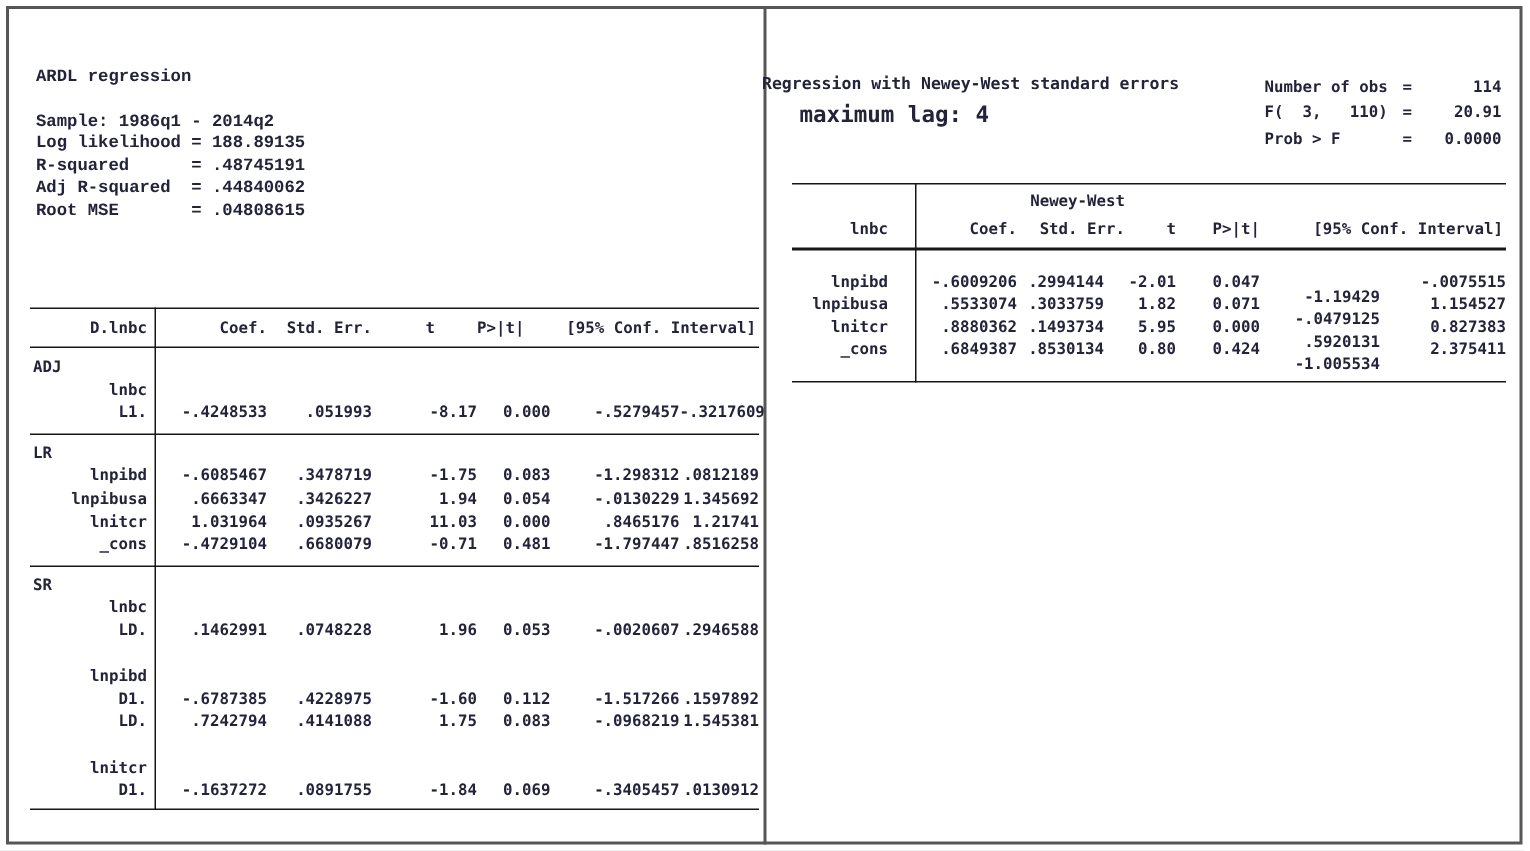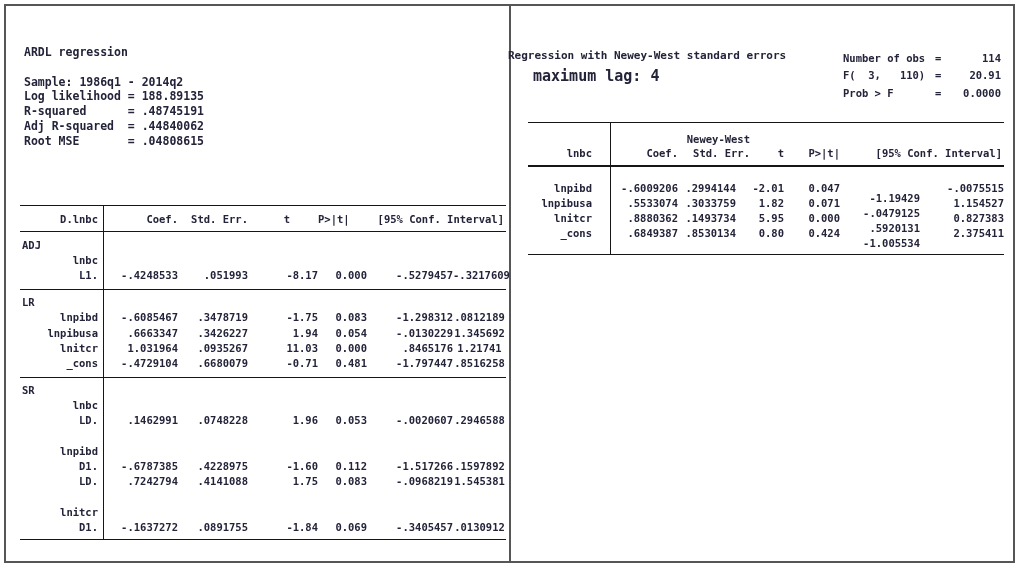--- a/index.html
+++ b/index.html
@@ -5,21 +5,21 @@
   html,body{margin:0;padding:0;background:#e8e8e8;}
   .screen{
     position:relative;width:1020px;height:567px;background:#ffffff;
     font-family:"DejaVu Sans Mono","Liberation Mono",monospace;
     font-weight:bold;color:#23233a;overflow:hidden;
   }
   .frame{position:absolute;left:4px;top:4px;width:1007px;height:555px;border:2px solid #565656;}
   .vdivider{position:absolute;left:509px;top:4px;height:559px;width:2px;background:#565656;}
 
   
-  .lheader{position:absolute;left:24px;top:45px;font-size:11.5px;}
+  .lheader{position:absolute;left:24px;top:45px;font-size:11.5px;font-family:Liberation Mono, monospace;}
   .lheader .hl{height:14.8px;line-height:14.8px;white-space:pre;}
 
   
   .rtitle{position:absolute;left:508px;top:49px;font-size:11px;white-space:pre;}
   .rsubtitle{position:absolute;left:533px;top:66.5px;font-size:15px;white-space:pre;}
   .rstats{position:absolute;left:843px;top:46px;width:158px;font-size:10.5px;}
   .statrow{display:flex;height:17.5px;align-items:flex-end;white-space:pre;}
   .statrow .slabel{width:92px;text-align:left;}
   .statrow .seq{width:14px;text-align:left;}
   .statrow .sval{flex:1;text-align:right;}
@@ -32,39 +32,39 @@
   .rule2{border-top:2px solid #161616;height:0;}
   .trow{display:flex;height:15.2px;align-items:center;white-space:pre;}
   .c{text-align:right;overflow:visible;}
   
   .t-left .c-label{width:83px;padding-right:5px;box-sizing:border-box;}
   .t-left .c-coef{width:75px;}
   .t-left .c-stderr{width:70px;}
   .t-left .c-t{width:70px;}
   .t-left .c-p{width:49px;}
   .t-left .c-lo{width:86px;}
-  .t-left .c-hi{width:53px;text-align:center;}
+  .t-left .c-hi{width:53px;}
   .t-left .hd-t{padding-right:28px;box-sizing:border-box;}
   .t-left .hd-p{padding-right:24px;box-sizing:border-box;}
   .t-left .hd-ci{width:139px;padding-right:2px;box-sizing:border-box;}
   
   .t-right .c-label{width:82px;padding-right:18px;box-sizing:border-box;}
   .t-right .c-coef{width:68px;}
   .t-right .c-stderr{width:58px;}
   .t-right .c-t{width:48px;}
   .t-right .c-p{width:56px;}
   .t-right .c-lo{width:80px;margin-top:20px;}
   .t-right .c-hi{width:84px;}
   .t-right .hd-stderr{position:relative;right:-14px;}
   .t-right .hd-ci{width:164px;padding-right:2px;box-sizing:border-box;}
   .t-right .grp{width:140px;text-align:right;}
   .t-right .grp-spacer{width:82px;}
 
   .thead-left{height:25px;}
-  .grprow{height:22px;align-items:flex-end;}
+  .grprow{height:22px;}
   .hdrow-right{height:16px;margin-bottom:4px;}
   .tbody-left{padding:5px 0;}
   .tbody-right{padding:13px 0;}
   .sep{border-top:1px solid #161616;height:0;margin:6px 0 5px 0;}
   .trow.section .c-label{text-align:left;padding-left:2px;padding-right:0;}
 
   .vrule-left{position:absolute;left:103px;top:205px;width:1px;height:335px;background:#161616;}
   .vrule-right{position:absolute;left:610px;top:122px;width:1px;height:133px;background:#161616;}
 </style>
 </head>

